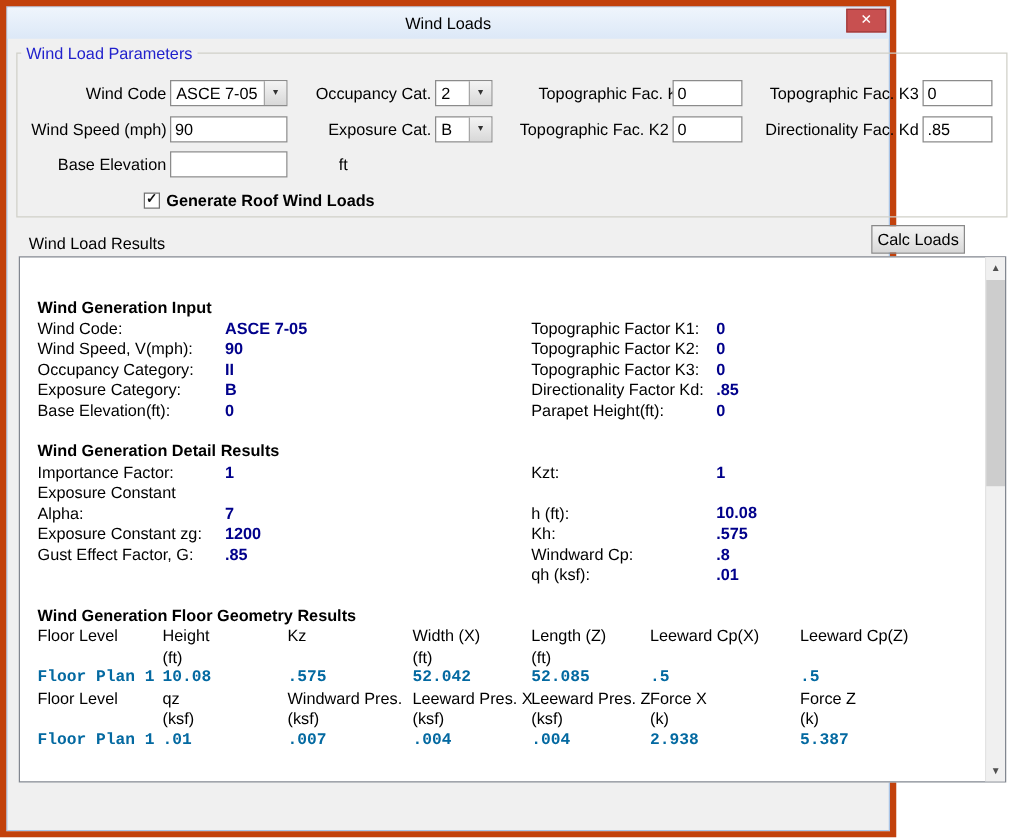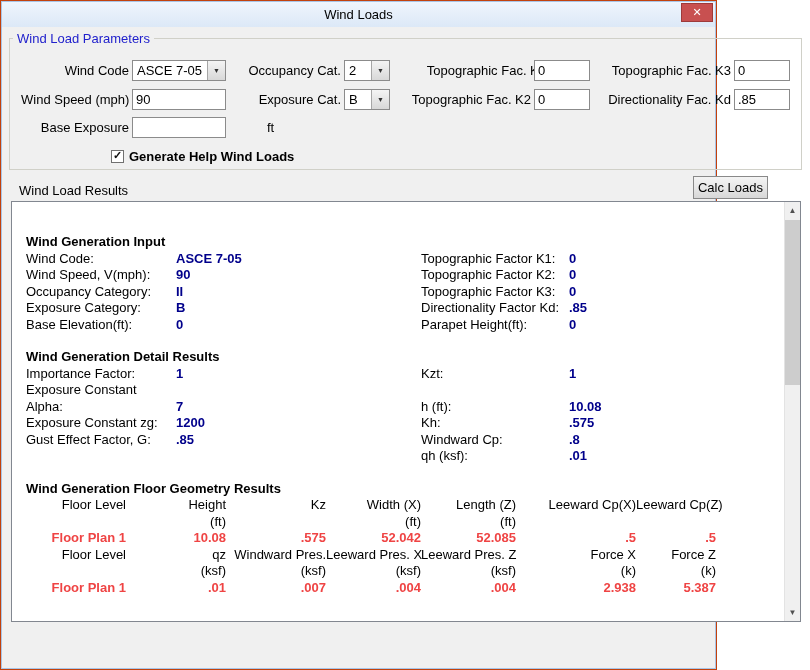--- a/index.html
+++ b/index.html
@@ -1,17 +1,17 @@
 <!DOCTYPE html>
 <html><head>
 <meta charset="utf-8">
 <style>
   html,body{margin:0;padding:0;}
   body{width:810px;height:670px;overflow:hidden;font-family:"Liberation Sans",sans-serif;font-size:13px;color:#000;background:#fff;}
-  .window{position:relative;width:717px;height:670px;background:#f0f0f0;border:1px solid #c2410c;box-shadow:inset 0 0 0 1px #a9c4e6;box-sizing:border-box;}
+  .window{position:relative;width:717px;height:670px;background:#f0f0f0;border:5px solid #c2410c;box-shadow:inset 0 0 0 1px #a9c4e6;box-sizing:border-box;}
   .titlebar{position:absolute;left:1px;top:1px;right:1px;height:25px;background:linear-gradient(#eff5fc,#dce8f7);display:flex;align-items:center;justify-content:center;}
   .title{font-size:13px;}
   .close-btn{position:absolute;top:2px;right:3px;width:32px;height:19px;background:#c85050;border:1px solid #9e3a3a;display:flex;align-items:center;justify-content:center;cursor:pointer;box-sizing:border-box;}
   .close-glyph{color:#fff;font-size:11px;line-height:1;}
 
   .groupbox{position:absolute;left:8px;top:37px;width:793px;height:132px;border:1px solid #d0d0c8;box-sizing:border-box;}
   .group-title{position:absolute;left:12px;top:30px;padding:0 4px;background:#f0f0f0;color:#2121cc;}
 
   .plabel{position:absolute;height:21px;line-height:21px;text-align:right;white-space:nowrap;}
   .textbox{position:absolute;height:21px;border:1px solid #8b8b8b;padding:0 3px;font-family:"Liberation Sans",sans-serif;font-size:13px;background:#fff;box-sizing:border-box;}
@@ -32,23 +32,23 @@
   .results-box{position:absolute;left:10px;top:200px;width:790px;height:421px;background:#fff;border:1px solid #828790;box-sizing:border-box;}
   .rc{position:absolute;left:0;top:0;right:17px;bottom:0;padding:16px 0 0 14px;line-height:16.5px;overflow:hidden;}
   .sec-title{font-weight:bold;margin-top:16px;}
   .mt{margin-top:16px;}
   .mt2{margin-top:30px;}
   .kl{display:inline-block;width:150px;}
   .kv{display:inline-block;width:245px;color:#00008B;font-weight:bold;}
   .krl{display:inline-block;width:148px;}
   .krv{color:#00008B;font-weight:bold;}
   .trow{display:flex;}
-  .c{text-align:right;white-space:nowrap;}
+  .c{text-align:left;white-space:nowrap;}
   .c0{width:100px}.c1{width:100px}.c2{width:100px}.c3{width:95px}.c4{width:95px}.c5{width:120px}.c6{width:80px}
-  .tdata .c{color:#ef4444;font-weight:bold;}
+  .tdata .c{color:#0369a1;font-weight:bold;font-family:Liberation Mono, monospace;}
 
   .scrollbar{position:absolute;right:0;top:0;width:16px;height:100%;background:#f0f0f0;border-left:1px solid #e3e3e3;box-sizing:border-box;}
   .sb-btn{position:absolute;left:0;width:100%;height:17px;display:flex;align-items:center;justify-content:center;font-size:8px;color:#505050;background:#f0f0f0;}
   .sb-up{top:0;}
   .sb-down{bottom:0;}
   .sb-thumb{position:absolute;left:0;top:18px;width:100%;height:165px;background:#cdcdcd;}
 
   .footer{position:absolute;left:0;top:630px;width:100%;display:flex;justify-content:flex-end;gap:10px;padding-right:43px;box-sizing:border-box;}
   .focused{outline:1px dotted #000;outline-offset:-4px;border-color:#4f7dab;}
 </style>
@@ -93,29 +93,29 @@
     <span class="combo-value">B</span>
     <span class="combo-btn">▼</span>
   </div>
 
   <span class="plabel" style="left:408px;top:88px;width:122px">Topographic Fac. K2</span>
   <input class="textbox" style="left: 533px; top: 88px; width: 56px;" value="0">
 
   <span class="plabel" style="left:596px;top:88px;width:134px">Directionality Fac. Kd</span>
   <input class="textbox" style="left: 733px; top: 88px; width: 56px;" value=".85">
 
-  <span class="plabel" style="left:20px;top:116px;width:108px">Base Exposure</span>
+  <span class="plabel" style="left:20px;top:116px;width:108px">Base Elevation</span>
   <input class="textbox" style="left: 131px; top: 116px; width: 94px;" value="">
   <span class="unit" style="left:230px;top:116px">ft</span>
 
   <div class="cb-row">
     <span class="checkbox">
       <span class="check">✓</span>
     </span>
-    <span class="cb-label">Generate Help Wind Loads</span>
+    <span class="cb-label">Generate Roof Wind Loads</span>
   </div>
 
   <span class="results-label">Wind Load Results</span>
   <button class="btn calc-btn">Calc Loads</button>
 
   <div class="results-box">
     <div class="rc">
 
       <div class="sec-title">Wind Generation Input</div>
       <div class="kvrow">

